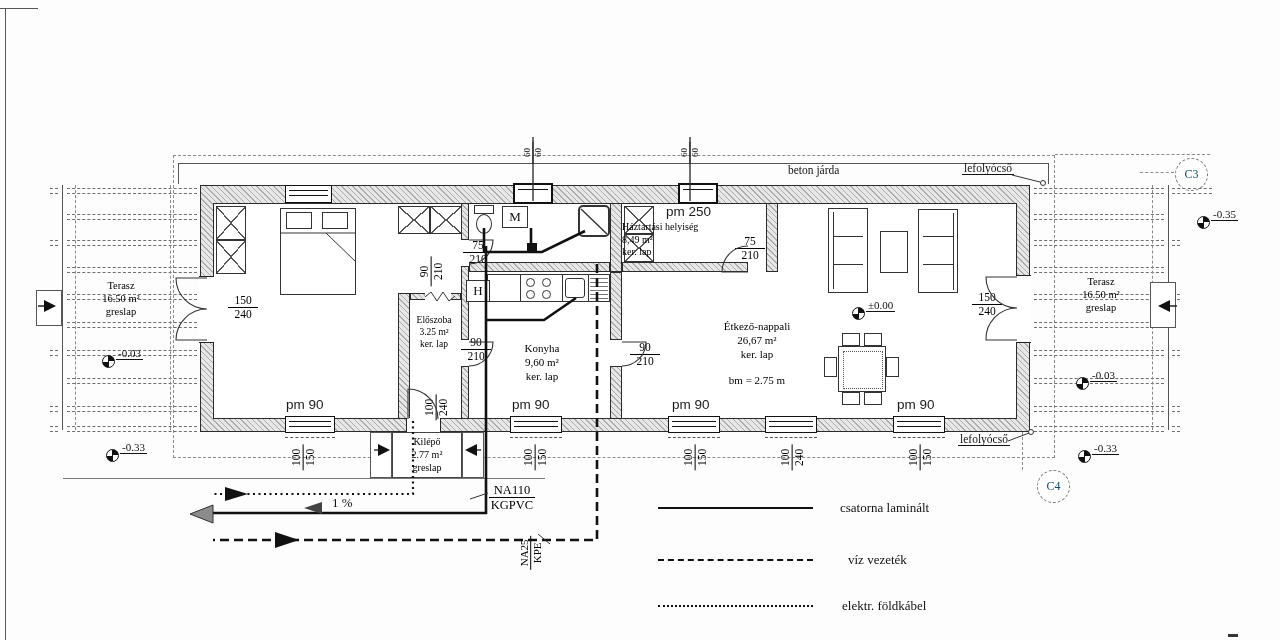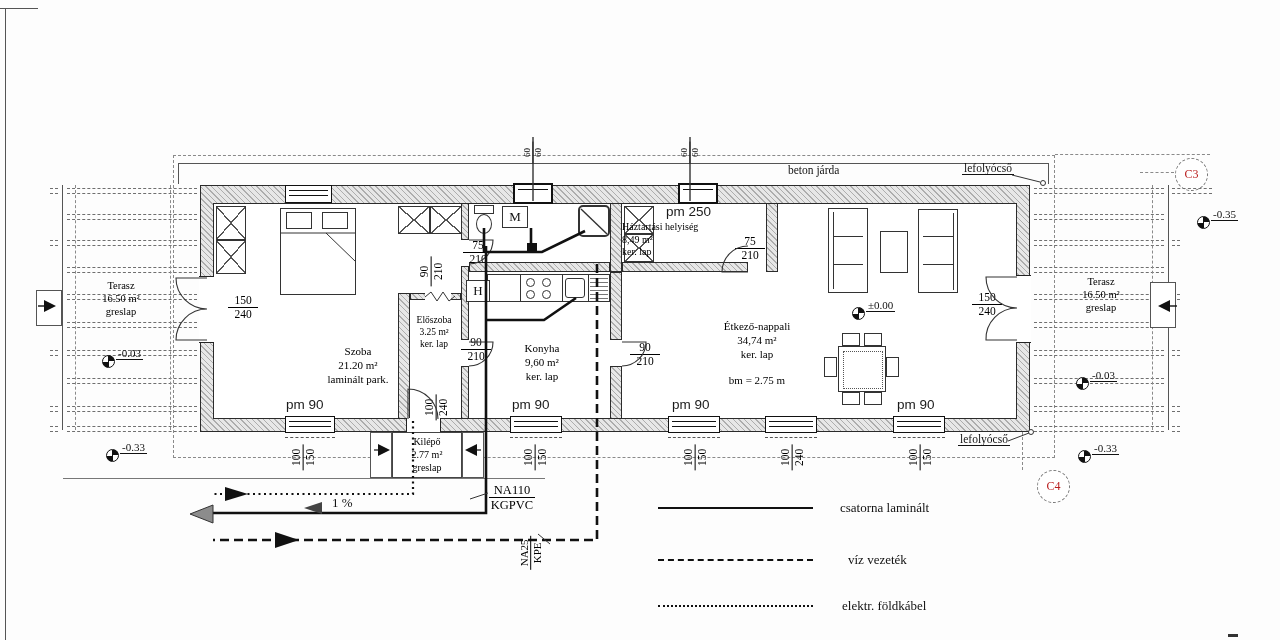--- a/index.html
+++ b/index.html
@@ -24,21 +24,21 @@
   .vdash{border-left:1.4px dashed #8a8a8a;}
   .win{background:#fff;border:1px solid #111;box-sizing:border-box;}
   .win i{display:block;border-top:1.8px solid #111;margin:4px 3px 0;}
   .win i+i{border-top:1px solid #111;margin-top:4px;}
   .sill{border-top:1.2px dashed #555;}
   .xb{border:1px solid #333;box-sizing:border-box;background:
       linear-gradient(to top right,transparent calc(50% - 0.7px),#555 calc(50% - 0.7px) calc(50% + 0.7px),transparent calc(50% + 0.7px)),
       linear-gradient(to bottom right,transparent calc(50% - 0.7px),#555 calc(50% - 0.7px) calc(50% + 0.7px),transparent calc(50% + 0.7px));}
   .furn{border:1.2px solid #333;box-sizing:border-box;background:#fff;}
   .cir{border:1px solid #333;border-radius:50%;box-sizing:border-box;background:#fff;}
-  .dash-circle{border:1.4px dashed #777;border-radius:50%;text-align:center;font-size:12px;color:#b91c1c;box-sizing:border-box;background:#fff;}
+  .dash-circle{border:1.4px dashed #777;border-radius:50%;text-align:center;font-size:12px;color:#0c4a6e;box-sizing:border-box;background:#fff;}
   .leg-line{height:0;}
   .leg-label{font-size:13px;white-space:nowrap;}
   svg.overlay{position:absolute;left:0;top:0;pointer-events:none;}
   .anno{font-size:11.5px;white-space:nowrap;}
   .u{border-bottom:1px solid #111;padding:0 2px;}
 </style>
 </head>
 <body>
 
 <div id="stage">
@@ -229,44 +229,39 @@
   <div class="abs furn" style="left:370px;top:432px;width:22px;height:46px;border-color:#555;"></div>
   <div class="abs furn" style="left:462px;top:432px;width:22px;height:46px;border-color:#555;"></div>
   <div class="abs rlabel" style="left:394px;top:435px;width:66px;font-size:10px;line-height:1.3;">
     <div>Kilépő</div>
     <div>2.77 m²</div>
     <div>greslap</div>
   </div>
 
   <div class="abs" style="left:63px;top:478px;width:482px;height:0;border-top:1px solid #777;"></div>
 
-  <div class="abs rlabel" style="left:308px;top:345px;width:100px;">
-    <div>Szoba</div>
-    <div>21.20 m²</div>
-    <div>laminált park.</div>
-  </div>
   <div class="abs rlabel" style="left:406px;top:307px;width:56px;font-size:9.5px;margin-top:8px;">
     <div>Előszoba</div>
     <div>3.25 m²</div>
     <div>ker. lap</div>
   </div>
   <div class="abs rlabel" style="left:512px;top:342px;width:60px;">
     <div>Konyha</div>
     <div>9,60 m²</div>
     <div>ker. lap</div>
   </div>
   <div class="abs pm" style="left:666px;top:204px;">pm 250</div>
   <div class="abs rlabel" style="left:622px;top:221px;width:92px;font-size:10px;text-align:left;">
     <div>Háztartási helyiség</div>
     <div>8,49 m²</div>
     <div>ker. lap</div>
   </div>
   <div class="abs rlabel" style="left:700px;top:320px;width:114px;">
     <div>Étkező-nappali</div>
-    <div>34,74 m²</div>
+    <div>26,67 m²</div>
     <div>ker. lap</div>
   </div>
   <div class="abs rlabel" style="left:700px;top:374px;width:114px;">
     <div>bm = 2.75 m</div>
   </div>
 
   <div class="abs pm" style="left:286px;top:397px;">pm 90</div>
   <div class="abs pm" style="left:512px;top:397px;">pm 90</div>
   <div class="abs pm" style="left:672px;top:397px;">pm 90</div>
   <div class="abs pm" style="left:897px;top:397px;">pm 90</div>

